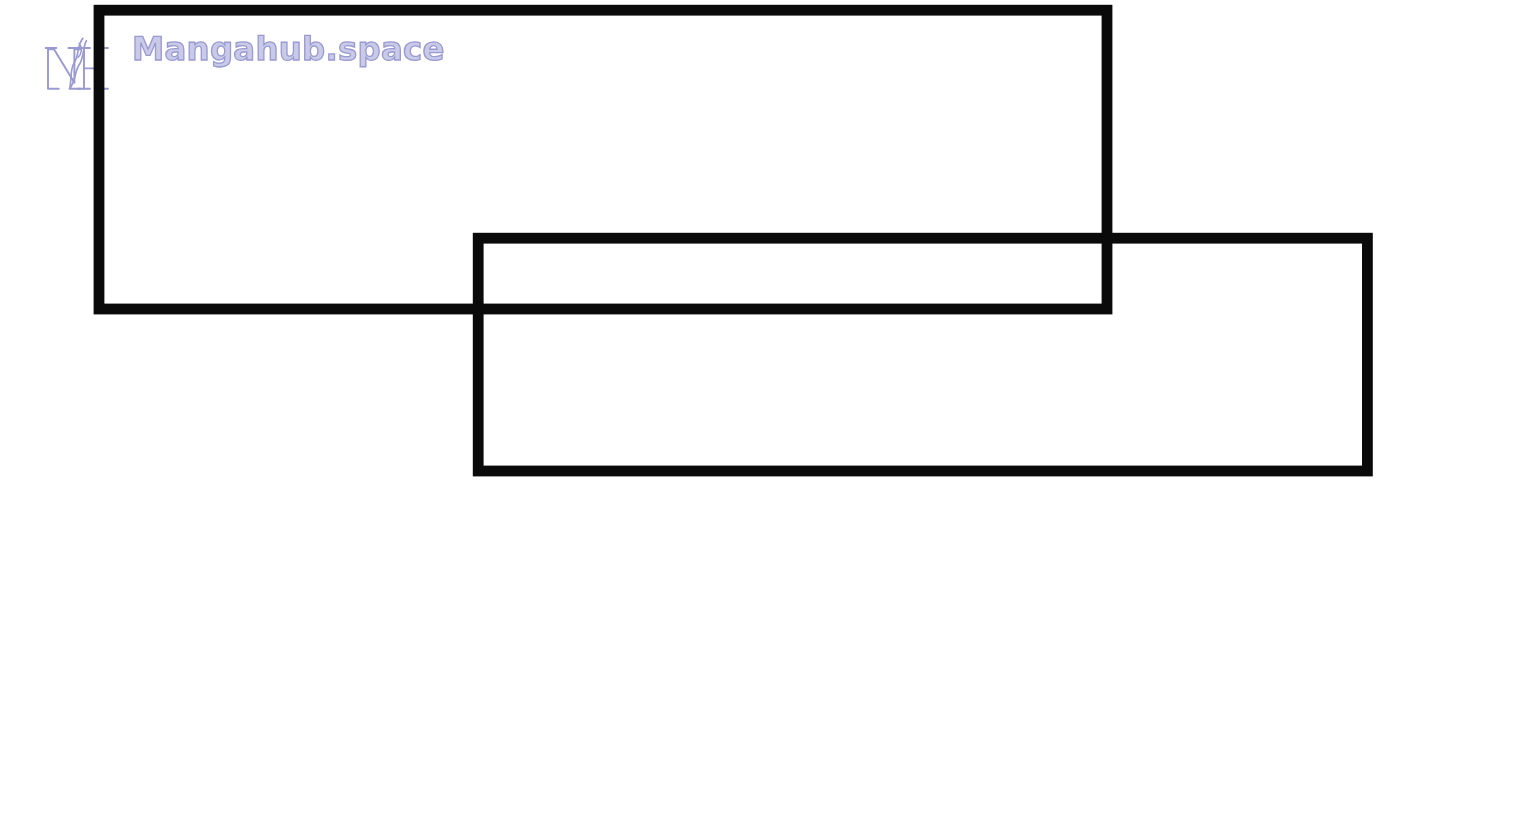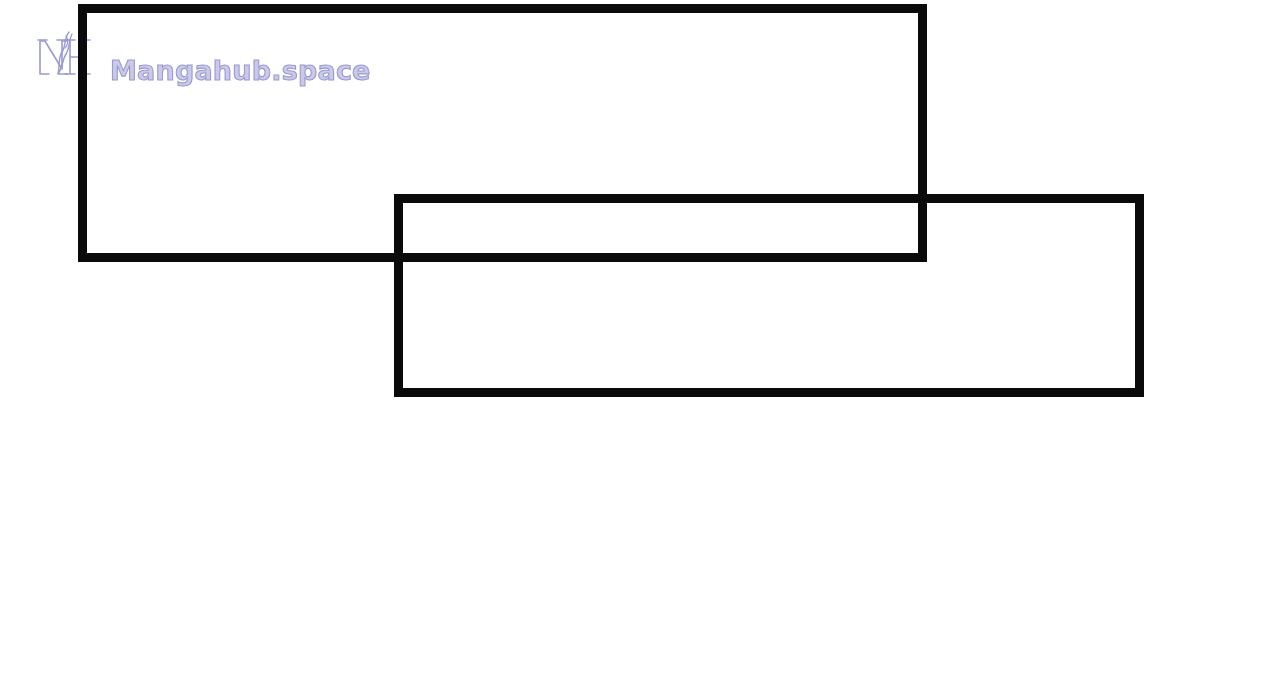--- a/index.html
+++ b/index.html
@@ -18,21 +18,21 @@
     background: #ffffff;
     overflow: hidden;
   }
 
   
   .watermark {
     position: absolute;
     left: 36px;
     top: 28px;
     display: flex;
-    align-items: flex-end;
+    align-items: flex-start;
     gap: 10px;
     z-index: 1;
     pointer-events: none;
     user-select: none;
   }
   .wm-mark {
     width: 64px;
     height: 56px;
     display: block;
   }

